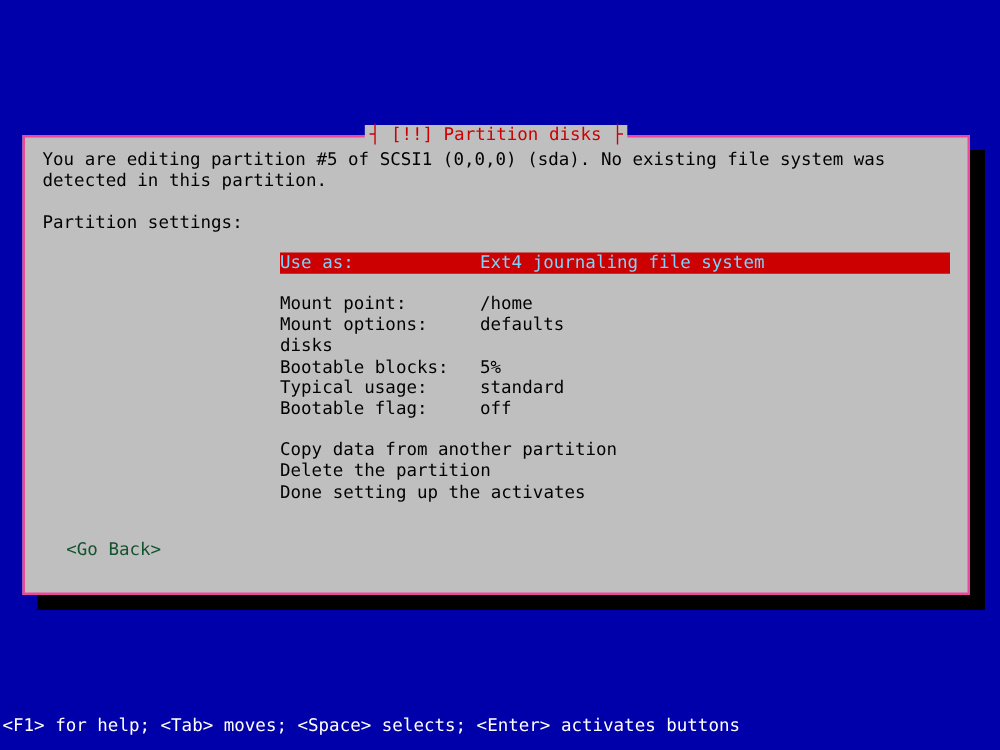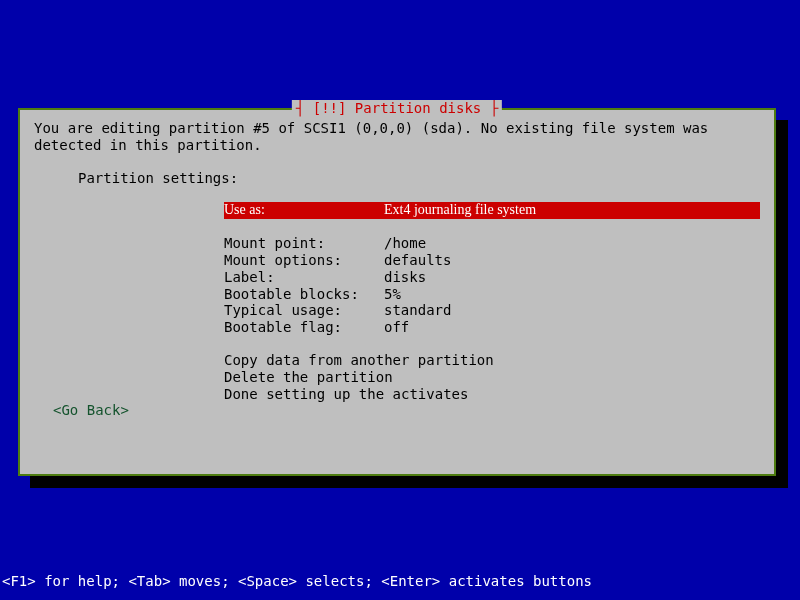--- a/index.html
+++ b/index.html
@@ -25,42 +25,41 @@
       height: 368px;
       background: #000000;
     }
     .dialog {
       position: absolute;
       left: 18px;
       top: 108px;
       width: 758px;
       height: 368px;
       background: #bfbfbf;
-      border: 2px solid #4d7c0f;
+      border: 2px solid #ec4899;
     }
     .dialog-title {
       position: absolute;
       top: -10px;
       left: 50%;
       transform: translateX(-50%);
       background: #bfbfbf;
       padding: 0 4px;
       color: #cc0000;
       white-space: nowrap;
     }
     .dialog-content {
       padding: 10px 14px;
       color: #000000;
     }
     .intro-text {
       margin-bottom: 16px;
     }
     .subtitle {
       margin-bottom: 16px;
-      margin-left: 44px;
     }
     .settings-block {
       margin-left: 190px;
       margin-bottom: 16px;
     }
     .setting-row {
       white-space: pre;
       display: flex;
     }
     .setting-label {
@@ -69,25 +68,25 @@
     }
     .setting-value {
       display: inline-block;
     }
     .highlighted {
       background: #cc0000;
       color: #ffffff;
     }
     .highlighted .setting-label,
     .highlighted .setting-value {
-      color: #ffffff;
-      font-family: Liberation Serif, serif;
+      color: #7dd3fc;
     }
     .actions-block {
       margin-left: 190px;
+      margin-bottom: 30px;
     }
     .action-row {
       color: #000000;
     }
     .go-back {
       margin-left: 19px;
       color: #14532d;
     }
     .help-bar {
       position: absolute;
@@ -114,21 +113,21 @@
         <span class="setting-label">Use as:</span><span class="setting-value">Ext4 journaling file system</span>
       </div>
       <div style="height:16px"></div>
       <div class="setting-row">
         <span class="setting-label">Mount point:</span><span class="setting-value">/home</span>
       </div>
       <div class="setting-row">
         <span class="setting-label">Mount options:</span><span class="setting-value">defaults</span>
       </div>
       <div class="setting-row">
-        <span class="setting-label">Label:</span><span class="setting-value">disks</span>
+        <span class="setting-value">disks</span>
       </div>
       <div class="setting-row">
         <span class="setting-label">Bootable blocks:</span><span class="setting-value">5%</span>
       </div>
       <div class="setting-row">
         <span class="setting-label">Typical usage:</span><span class="setting-value">standard</span>
       </div>
       <div class="setting-row">
         <span class="setting-label">Bootable flag:</span><span class="setting-value">off</span>
       </div>

